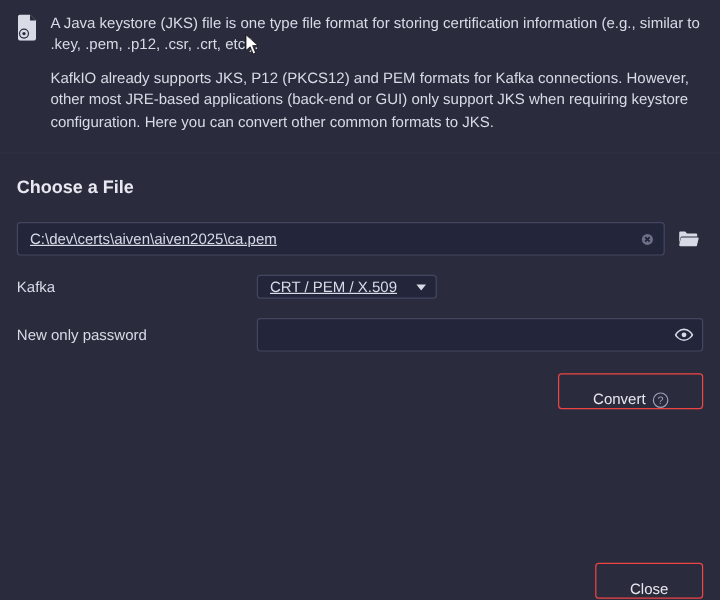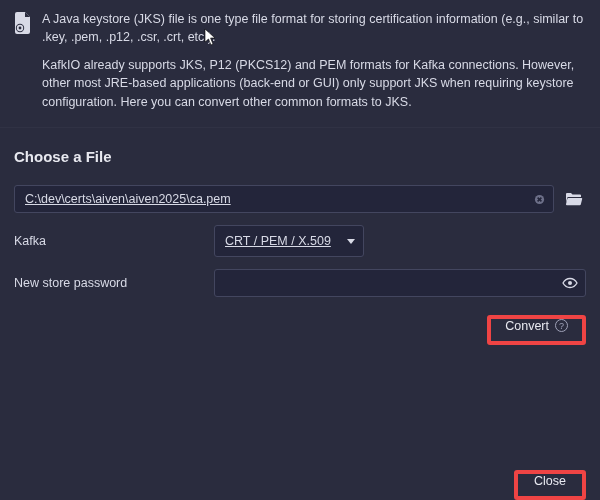--- a/index.html
+++ b/index.html
@@ -74,21 +74,21 @@
     background: none; border: none;
   }
   .folder-btn {
     width: 24px; height: 24px;
     display: flex; align-items: center; justify-content: center;
     color: #d8dae6;
     cursor: pointer;
     background: none; border: none;
   }
   .select {
-    height: 32px;
+    height: 20px;
     width: 150px;
     background: #23253a;
     border: 1px solid #43465f;
     border-radius: 3px;
     color: #d8dae6;
     padding: 0 8px 0 10px;
     font-size: 12.5px;
     display: flex;
     align-items: center;
     justify-content: space-between;
@@ -123,28 +123,28 @@
     background: none; border: none;
   }
   .convert-row {
     display: flex;
     justify-content: flex-end;
     padding: 6px 14px 0 14px;
   }
   .btn {
     height: 30px;
     min-width: 72px;
-    padding: 0 14px;
+    padding: 0 28px;
     background: #2a2c3e;
-    border: 4px solid #ef4444;
+    border: 1px solid #ef4444;
     border-radius: 3px;
     color: #e8e9f0;
     font-size: 12.5px;
     display: inline-flex;
-    align-items: flex-start;
+    align-items: flex-end;
     justify-content: center;
     gap: 6px;
     cursor: pointer;
   }
   .footer {
     position: absolute;
     bottom: 0;
     right: 14px;
   }
   .help-q {
@@ -210,21 +210,21 @@
     <div class="row-label">Kafka</div>
     <div class="row-field">
       <div class="select">
         <span>CRT / PEM / X.509</span>
         <span class="caret"></span>
       </div>
     </div>
   </div>
 
   <div class="row">
-    <div class="row-label">New store password</div>
+    <div class="row-label">New only password</div>
     <div class="row-field">
       <div class="input-wrap">
         <input type="password" class="pw-input" value="" style="">
         <button class="eye-btn">
           <svg width="16" height="12" viewBox="0 0 16 12" fill="none" stroke="currentColor" stroke-width="1.3">
             <path d="M1 6s2.5-4.5 7-4.5S15 6 15 6s-2.5 4.5-7 4.5S1 6 1 6z"></path>
             <circle cx="8" cy="6" r="2" fill="currentColor" stroke="none"></circle>
           </svg>
         </button>
       </div>

